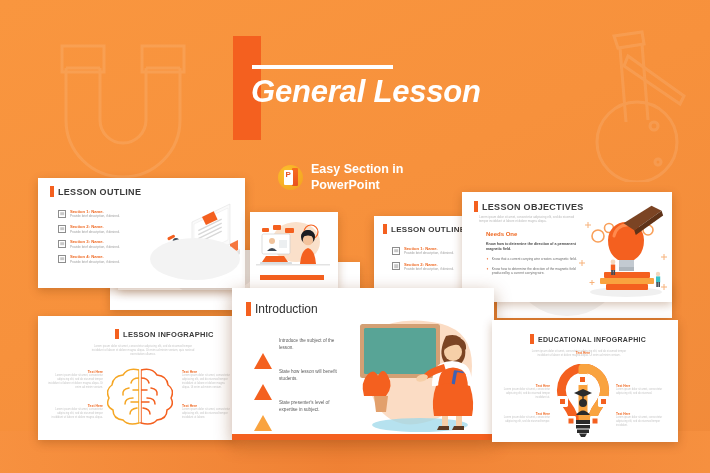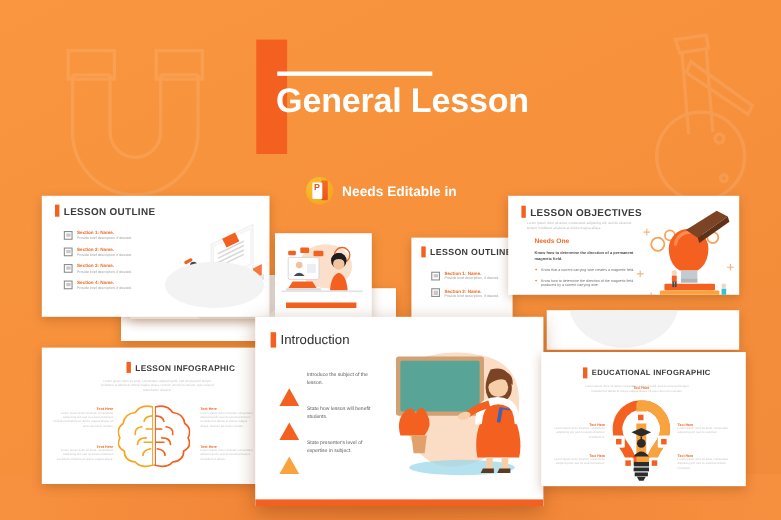--- a/index.html
+++ b/index.html
@@ -16,21 +16,21 @@
   .bg-bottom-band{position:absolute;left:0;right:0;bottom:0;height:42px;
     background:linear-gradient(90deg,#f79140 0%,#ef7f33 48%,#f79140 100%);opacity:.85;}
   .wm{position:absolute;opacity:.10;}
   .wm svg{display:block;}
 
   
   .hero{position:absolute;left:233px;top:36px;width:300px;height:104px;}
   .hero-bar{position:absolute;left:0;top:0;width:28px;height:104px;background:#f4601f;}
   .hero-rule{position:absolute;left:19px;top:29px;width:141px;height:4px;background:#ffffff;}
   .hero-title{position:absolute;left:18px;top:40px;font-size:31px;font-weight:700;
-     color:#ffffff;letter-spacing:-0.2px;white-space:nowrap;line-height:1;}
+     color:#ffffff;letter-spacing:-0.2px;white-space:nowrap;line-height:1;font-style:italic;}
   .hero-sub{position:absolute;left:20px;top:76px;font-size:17px;font-weight:400;
      color:#fdf0e4;white-space:nowrap;line-height:1;}
 
   
   .badge{position:absolute;left:278px;top:161px;display:flex;align-items:center;gap:8px;}
   .ppt-ico{position:relative;width:25px;height:25px;border-radius:50%;
      background:radial-gradient(circle at 35% 32%,#fdc22d 0%,#f5a623 75%,#ef9a1e 100%);
      flex:0 0 auto;}
   .ppt-ico .doc{position:absolute;left:6px;top:5px;width:9px;height:15px;background:#fff;
      border-radius:1px;}
@@ -107,21 +107,22 @@
     <div class="hero-rule"></div>
     <div class="hero-title">General Lesson</div>
   </div>
 
   <div class="badge">
     <div class="ppt-ico">
       <div class="tab"></div>
         <div class="doc"></div>
     </div>
     <div class="badge-txt">
-      <div>Needs Editable in</div>
+      <div>Easy Section in</div>
+      <div>PowerPoint</div>
     </div>
   </div>
 
   <div class="slide" style="left:110px;top:262px;width:250px;height:48px;">
     <div style="position:absolute;left:14px;top:6px;width:220px;">
       <div class="row" style="margin-bottom:5px;">
         <span style="color:#ef6a24;font-size:4px;margin-right:3px;line-height:1.5;">➤</span>
         <span class="desc" style="font-size:4px;line-height:1.5;">How does a current carrying wire create a magnetic field?</span>
       </div>
       <div class="row">
@@ -256,21 +257,21 @@
       <div class="row">
         <span class="chk" style="width:6px;height:6px;margin-right:4px;margin-top:.5px;"></span>
         <span>
           <span class="ttl-o" style="font-size:4.2px;display:block;line-height:1.3;">Section 2: Name.</span>
           <span class="desc" style="font-size:3.2px;display:block;line-height:1.4;">Provide brief description, if desired.</span>
         </span>
       </div>
     </div>
   </div>
 
-  <div class="slide" style="left:462px;top:178px;width:210px;height:90px;">
+  <div class="slide" style="left:462px;top:192px;width:210px;height:110px;">
     <div class="sl-head" style="position:absolute;left:12px;top:9px;height:11px;">
       <div class="sl-tick" style="height:11px;"></div>
       <div class="sl-title" style="font-size:9px;">LESSON OBJECTIVES</div>
     </div>
     <div class="sl-sub" style="position:absolute;left:17px;top:23px;width:104px;font-size:3px;line-height:1.45;">Lorem ipsum dolor sit amet, consectetur adipiscing elit, sed do eiusmod tempor incididunt ut labore et dolore magna aliqua.</div>
 
     <div style="position:absolute;left:24px;top:39px;width:92px;">
       <div class="ttl-o" style="font-size:6px;margin-bottom:5px;">Needs One</div>
       <div style="font-size:3.6px;font-weight:700;color:#4a4a4a;line-height:1.45;margin-bottom:5px;">Know how to determine the direction of a permanent magnetic field.</div>
       <div class="row" style="margin-bottom:4px;">
@@ -360,21 +361,21 @@
         </g>
         <g fill="none" stroke="#f4601f" stroke-width="1.5" stroke-linecap="round">
           <path d="M34 6 q11 -3 16 5 q10 1 11 10 q7 5 3 13 q4 8 -4 12 q0 9 -10 10 q-5 6 -16 3 Z"></path>
           <path d="M34 14 q7 0 8 5 M44 24 q7 1 6 7 M40 34 q8 0 8 6 M36 44 q7 1 7 6 M34 26 l6 0 M34 38 l8 0"></path>
         </g>
         <line x1="33" y1="4" x2="33" y2="58" stroke="#ffffff" stroke-width="1.6"></line>
       </svg>
     </div>
   </div>
 
-  <div class="slide" style="left:232px;top:288px;width:262px;height:172px;box-shadow:0 5px 16px rgba(110,48,8,.38);">
+  <div class="slide" style="left:232px;top:288px;width:262px;height:152px;box-shadow:0 5px 16px rgba(110,48,8,.38);">
     <div class="sl-head" style="position:absolute;left:14px;top:14px;height:14px;">
       <div class="sl-tick" style="height:14px;width:5px;"></div>
       <div class="sl-title" style="font-size:12px;font-weight:400;color:#2f2f2f;letter-spacing:0;">Introduction</div>
     </div>
 
     <div style="position:absolute;left:22px;top:48px;width:90px;">
       <div class="row" style="margin-bottom:13px;">
         <span class="tri" style="margin-right:7px;">
           <span class="shape"></span><span class="num">01</span>
         </span>

